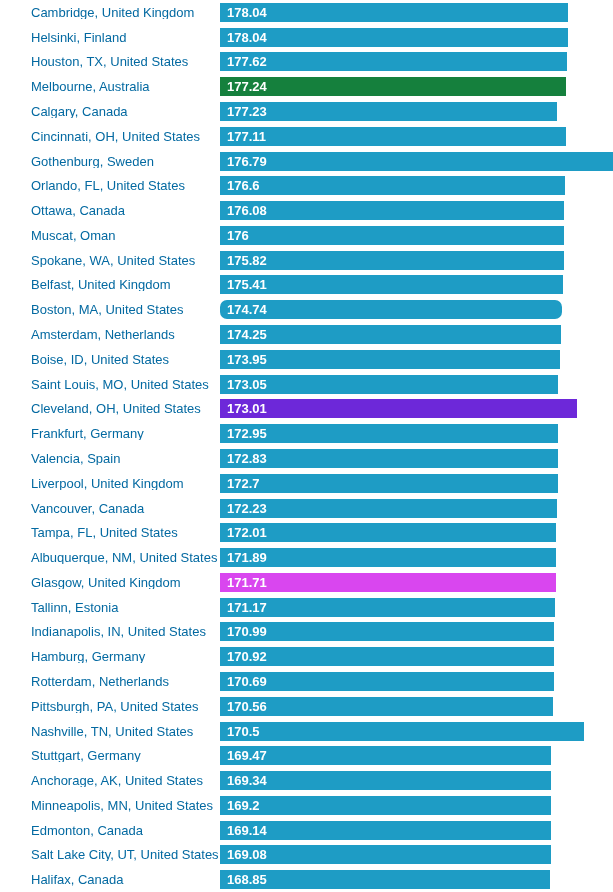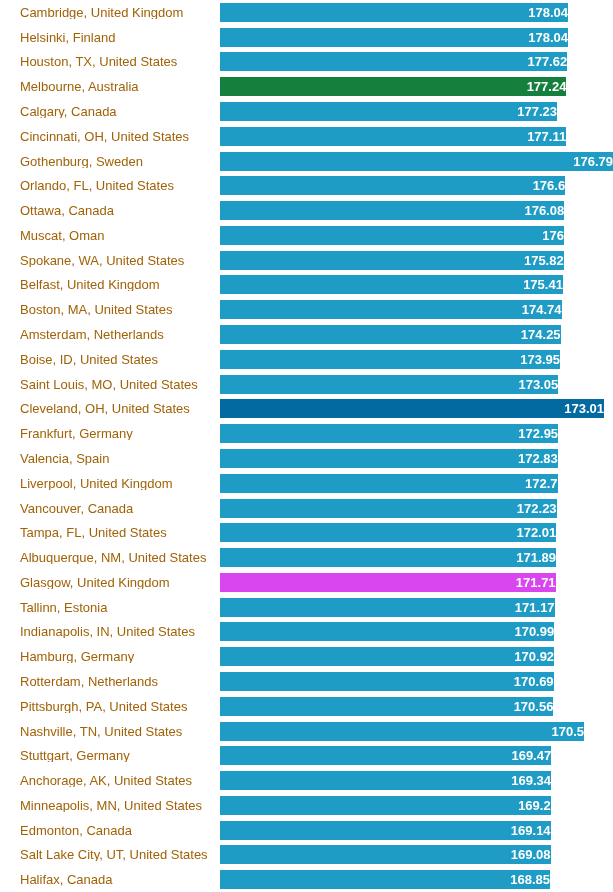--- a/index.html
+++ b/index.html
@@ -23,34 +23,33 @@
   }
   .chart-row {
     flex: 1 1 auto;
     display: flex;
     align-items: center;
   }
   .category-label {
     box-sizing: border-box;
     width: 220px;
     flex: 0 0 220px;
-    padding-left: 20px;
+    padding-left: 31px;
     font-size: 13px;
     line-height: 1;
-    color: #a16207;
+    color: #0369a1;
     white-space: nowrap;
     overflow: hidden;
   }
   .value-bar {
     height: 19px;
     background: #1e9cc5;
     display: flex;
     align-items: center;
     box-sizing: border-box;
-    justify-content: flex-end;
   }
   .bar-value-label {
     color: #ffffff;
     font-weight: bold;
     font-size: 13px;
     line-height: 1;
     padding-left: 7px;
     white-space: nowrap;
   }
 </style>
@@ -125,21 +124,21 @@
       </div>
     </div>
     <div class="chart-row">
       <div class="category-label">Belfast, United Kingdom</div>
       <div class="value-bar" style="width: 342.9px; background: rgb(30, 156, 197);">
         <span class="bar-value-label">175.41</span>
       </div>
     </div>
     <div class="chart-row">
       <div class="category-label">Boston, MA, United States</div>
-      <div class="value-bar" style="width: 341.5px; background: rgb(30, 156, 197);">
+      <div class="value-bar" style="width: 341.5px; background: rgb(30, 156, 197); border-radius: 7px;">
         <span class="bar-value-label">174.74</span>
       </div>
     </div>
     <div class="chart-row">
       <div class="category-label">Amsterdam, Netherlands</div>
       <div class="value-bar" style="width: 340.6px; background: rgb(30, 156, 197);">
         <span class="bar-value-label">174.25</span>
       </div>
     </div>
     <div class="chart-row">
@@ -149,21 +148,21 @@
       </div>
     </div>
     <div class="chart-row">
       <div class="category-label">Saint Louis, MO, United States</div>
       <div class="value-bar" style="width: 338.2px; background: rgb(30, 156, 197);">
         <span class="bar-value-label">173.05</span>
       </div>
     </div>
     <div class="chart-row">
       <div class="category-label">Cleveland, OH, United States</div>
-      <div class="value-bar" style="width: 384px; background: #0369a1;">
+      <div class="value-bar" style="width: 357px; background: #6d28d9;">
         <span class="bar-value-label">173.01</span>
       </div>
     </div>
     <div class="chart-row">
       <div class="category-label">Frankfurt, Germany</div>
       <div class="value-bar" style="width: 338.1px; background: rgb(30, 156, 197);">
         <span class="bar-value-label">172.95</span>
       </div>
     </div>
     <div class="chart-row">

